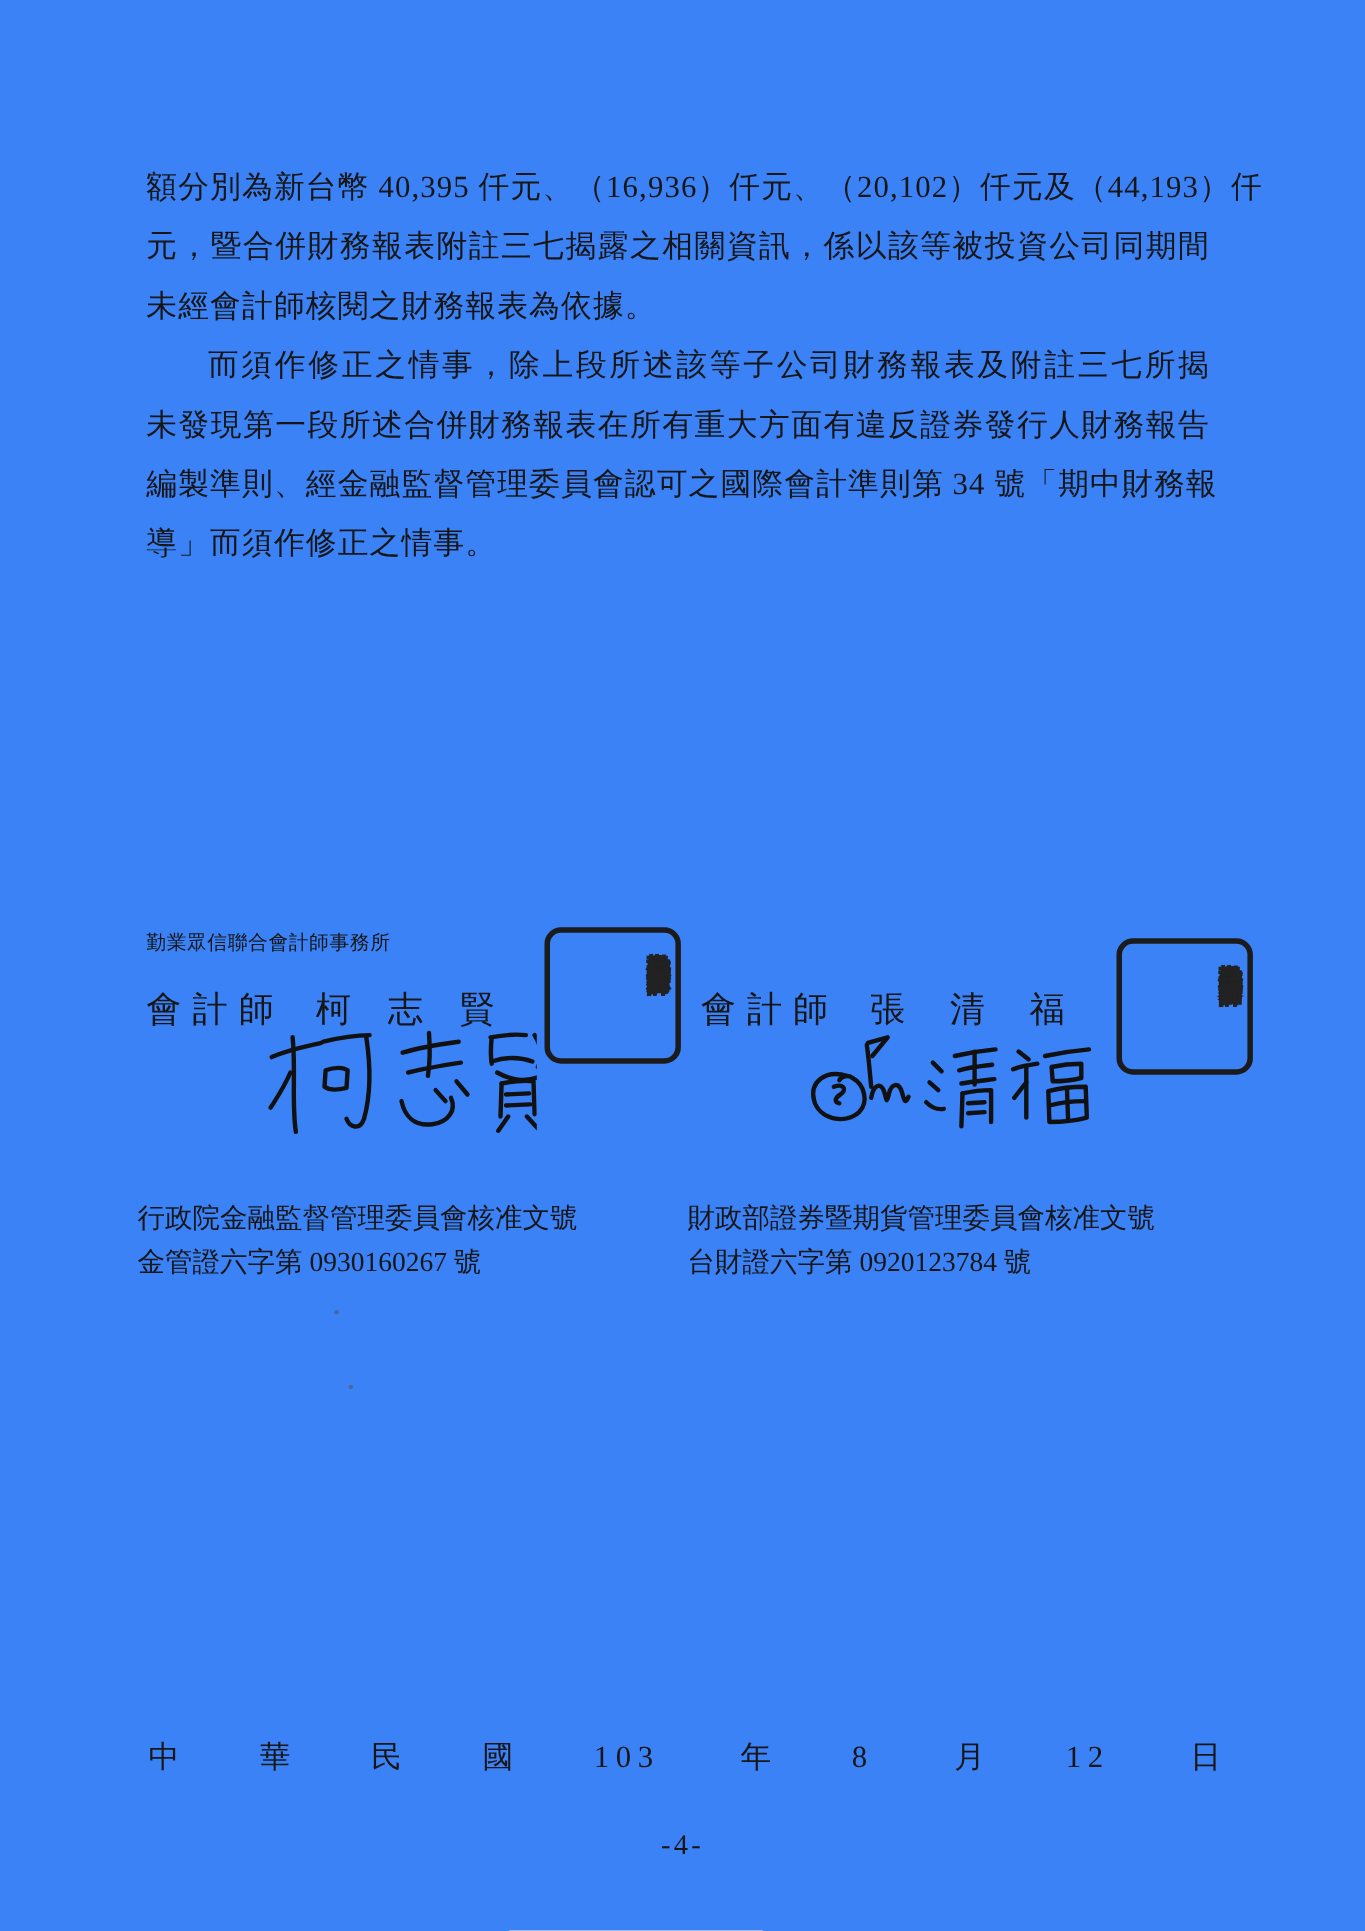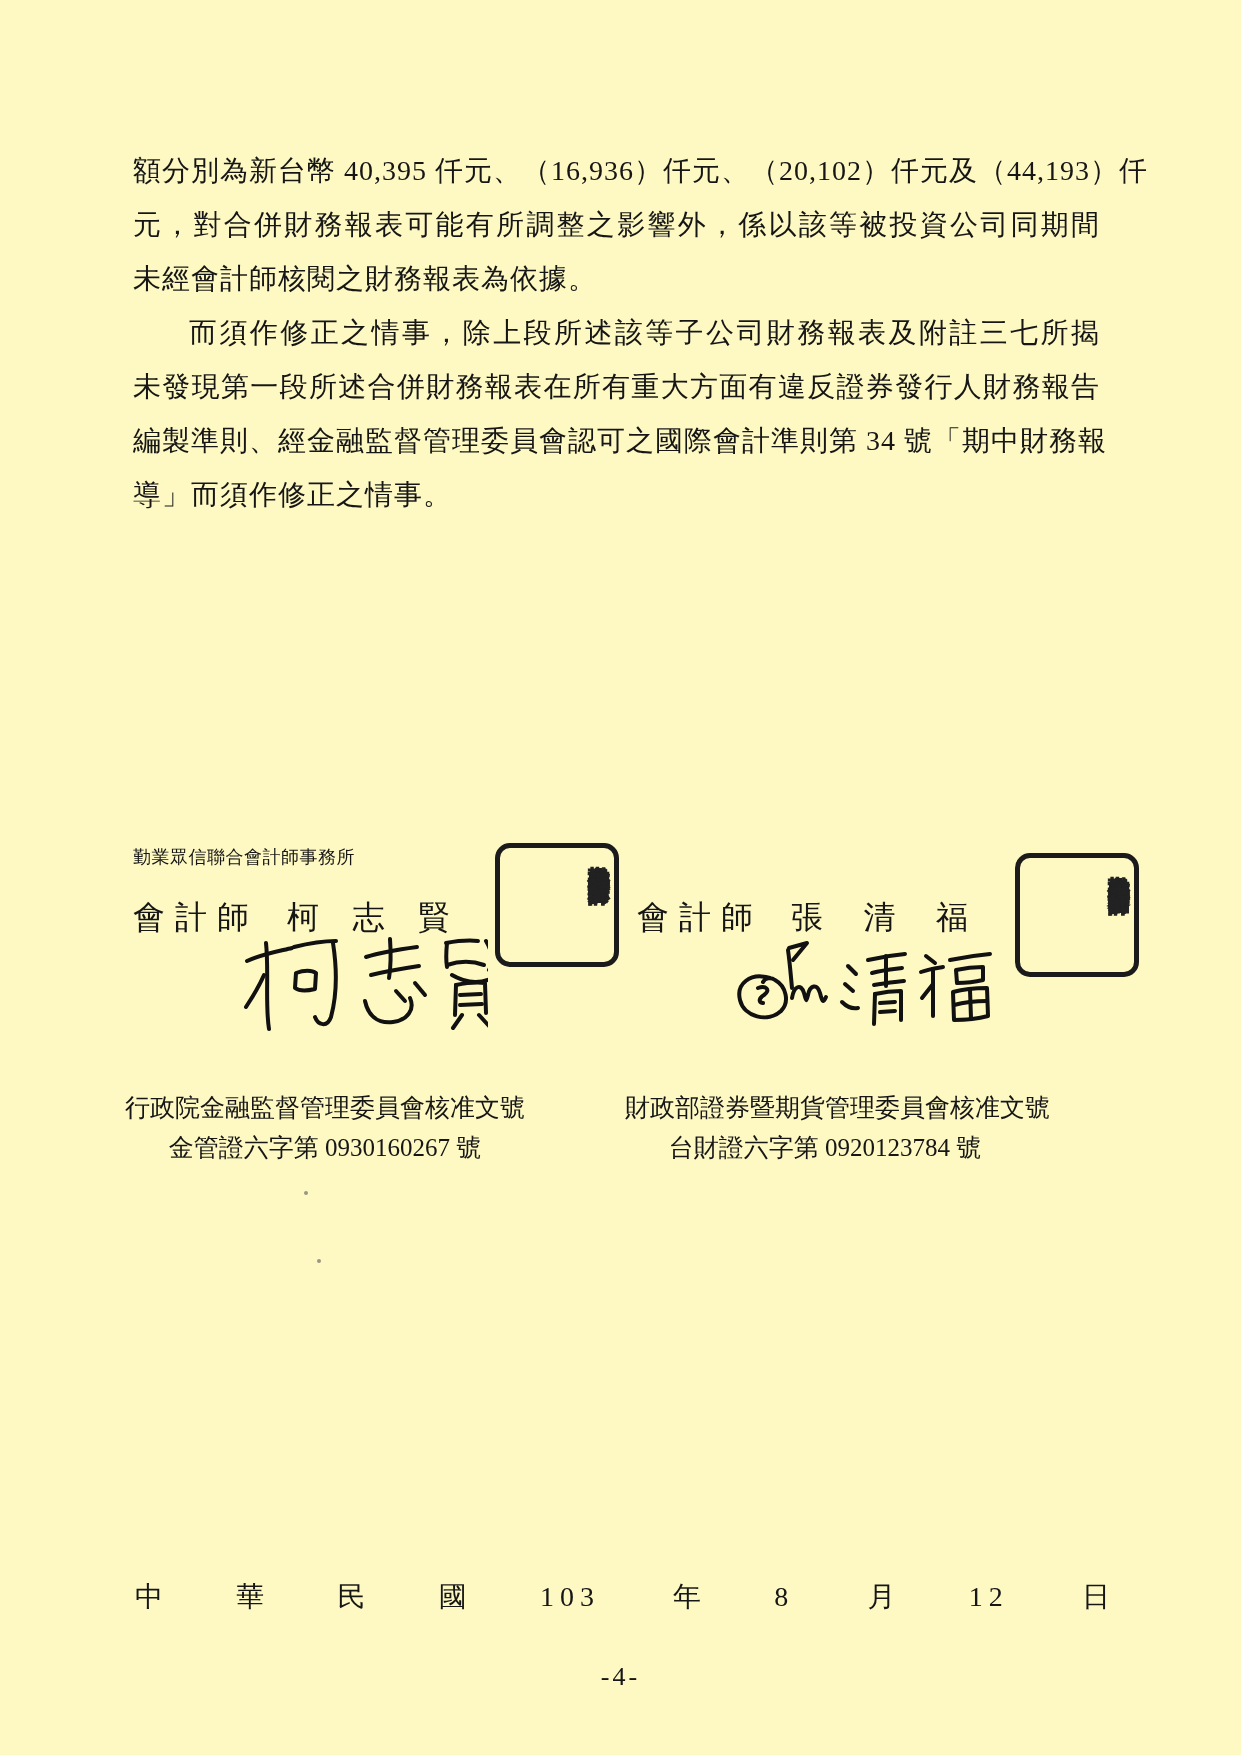--- a/index.html
+++ b/index.html
@@ -1,18 +1,18 @@
 <!DOCTYPE html>
 <html><head>
 <meta charset="utf-8">
 <style>
   html,body { margin:0; padding:0; background:#e8e8e8; }
   .page {
     position:relative; width:1241px; height:1755px; margin:0 auto;
-    background:#fef9c3; color:#161616;
+    background:#3b82f6; color:#161616;
     font-family:"Liberation Serif","DejaVu Serif",serif;
     overflow:hidden;
   }
   
   .body-text { position:absolute; left:133px; top:144px; width:967px; }
   .tline {
     height:54px; line-height:54px; font-size:28px; letter-spacing:1px;
     white-space:nowrap; text-align:justify; text-align-last:justify;
   }
   .tline.para-end { text-align-last:left; white-space:normal; }
@@ -39,21 +39,21 @@
     writing-mode:vertical-rl; text-orientation:upright;
     font-size:21px; line-height:27px; letter-spacing:1px;
     width:110px; height:110px; font-weight:bold;
     color:transparent; -webkit-text-stroke:1.1px #222222;
   }
   .sig-svg { position:absolute; }
   .sig-svg.left  { left:238px; top:933px; }
   .sig-svg.right { left:728px; top:936px; }
   .sig-svg path { stroke:#111; stroke-width:4; fill:none; stroke-linecap:round; stroke-linejoin:round; }
   
-  .approval { position:absolute; top:1088px; width:400px; text-align:center; font-size:25px; line-height:40px; }
+  .approval { position:absolute; top:1088px; width:400px; font-size:25px; line-height:40px; }
   .approval.left  { left:125px; }
   .approval.right { left:625px; }
   .approval div { white-space:nowrap; }
   
   .date-line {
     position:absolute; left:135px; top:1578px; width:975px;
     display:flex; justify-content:space-between; align-items:baseline;
     font-size:28px;
   }
   .date-line .num { letter-spacing:6px; font-family:"Liberation Serif","DejaVu Serif",serif; }
@@ -67,21 +67,21 @@
   .speck.s1 { left:304px; top:1191px; }
   .speck.s2 { left:317px; top:1259px; }
 </style>
 </head>
 <body>
 
 <div class="page">
 
   <div class="body-text">
     <div class="tline">額分別為新台幣 40,395 仟元、（16,936）仟元、（20,102）仟元及（44,193）仟</div>
-    <div class="tline">元，對合併財務報表可能有所調整之影響外，係以該等被投資公司同期間</div>
+    <div class="tline">元，暨合併財務報表附註三七揭露之相關資訊，係以該等被投資公司同期間</div>
     <div class="tline para-end">未經會計師核閱之財務報表為依據。</div>
     <div class="tline indent">而須作修正之情事，除上段所述該等子公司財務報表及附註三七所揭</div>
     <div class="tline">未發現第一段所述合併財務報表在所有重大方面有違反證券發行人財務報告</div>
     <div class="tline">編製準則、經金融監督管理委員會認可之國際會計準則第 34 號「期中財務報</div>
     <div class="tline para-end">導」而須作修正之情事。</div>
   </div>
 
   <div class="firm-name">勤業眾信聯合會計師事務所</div>
 
   <div class="acct-row left">

